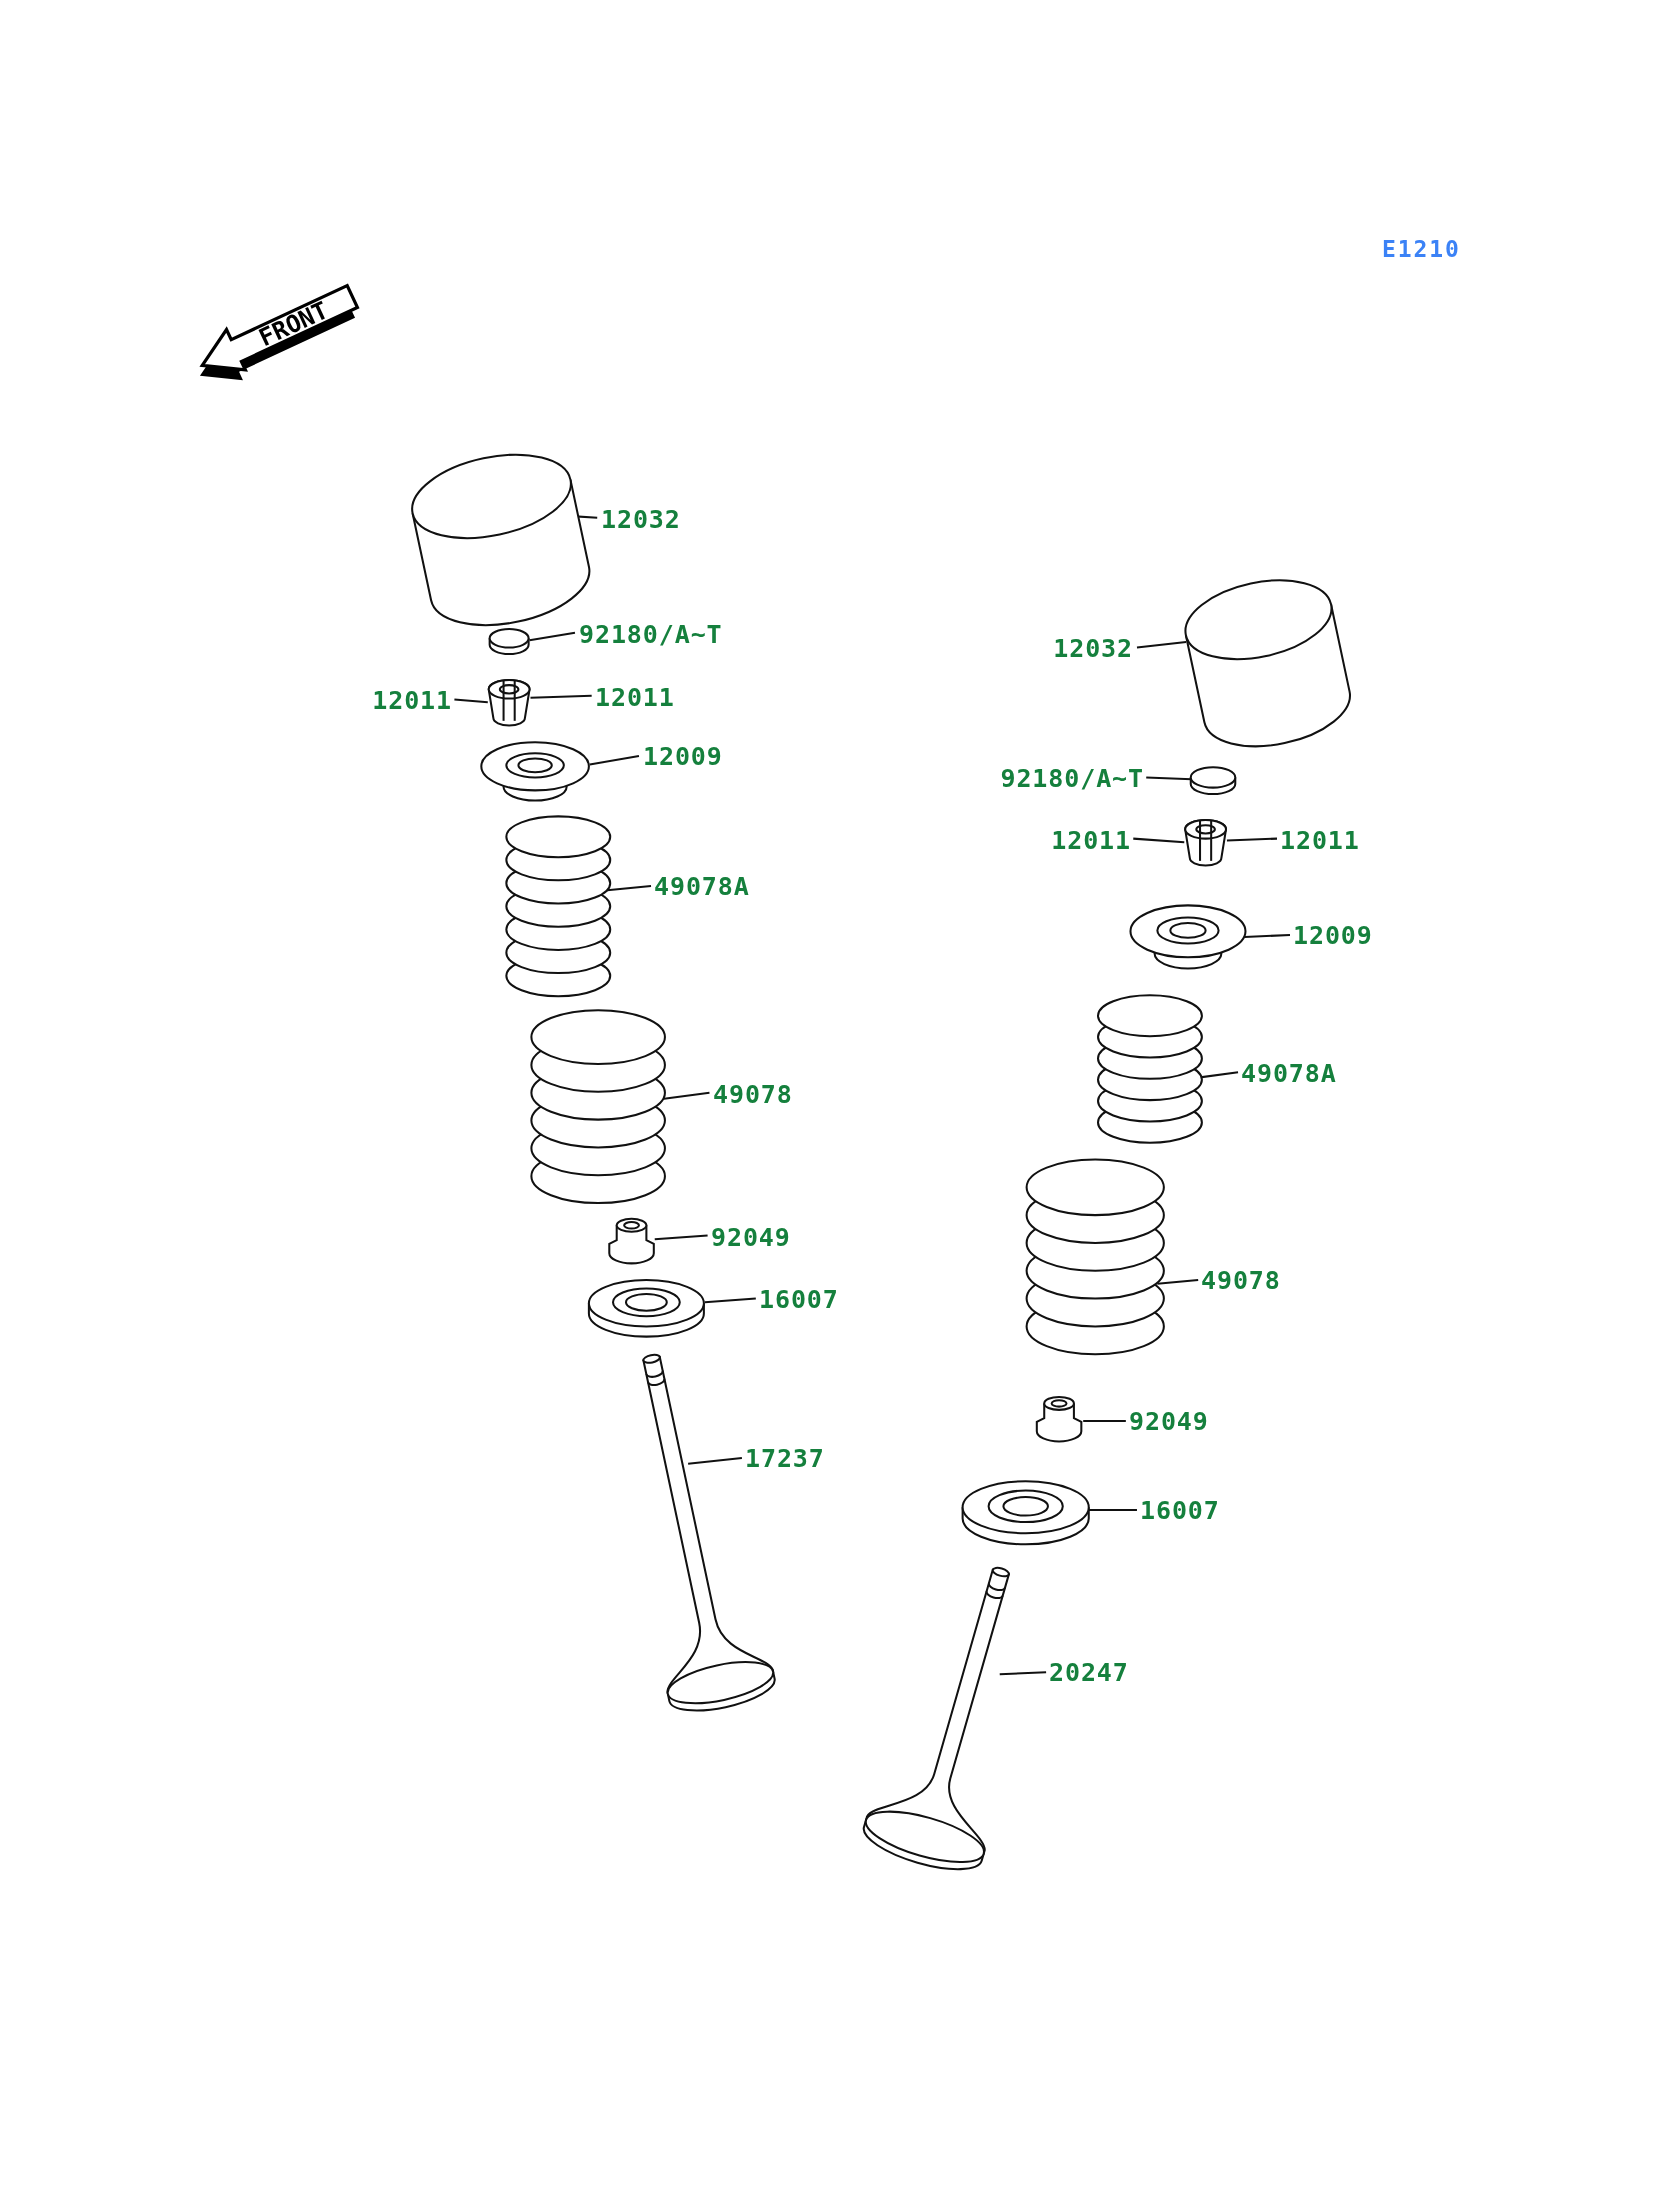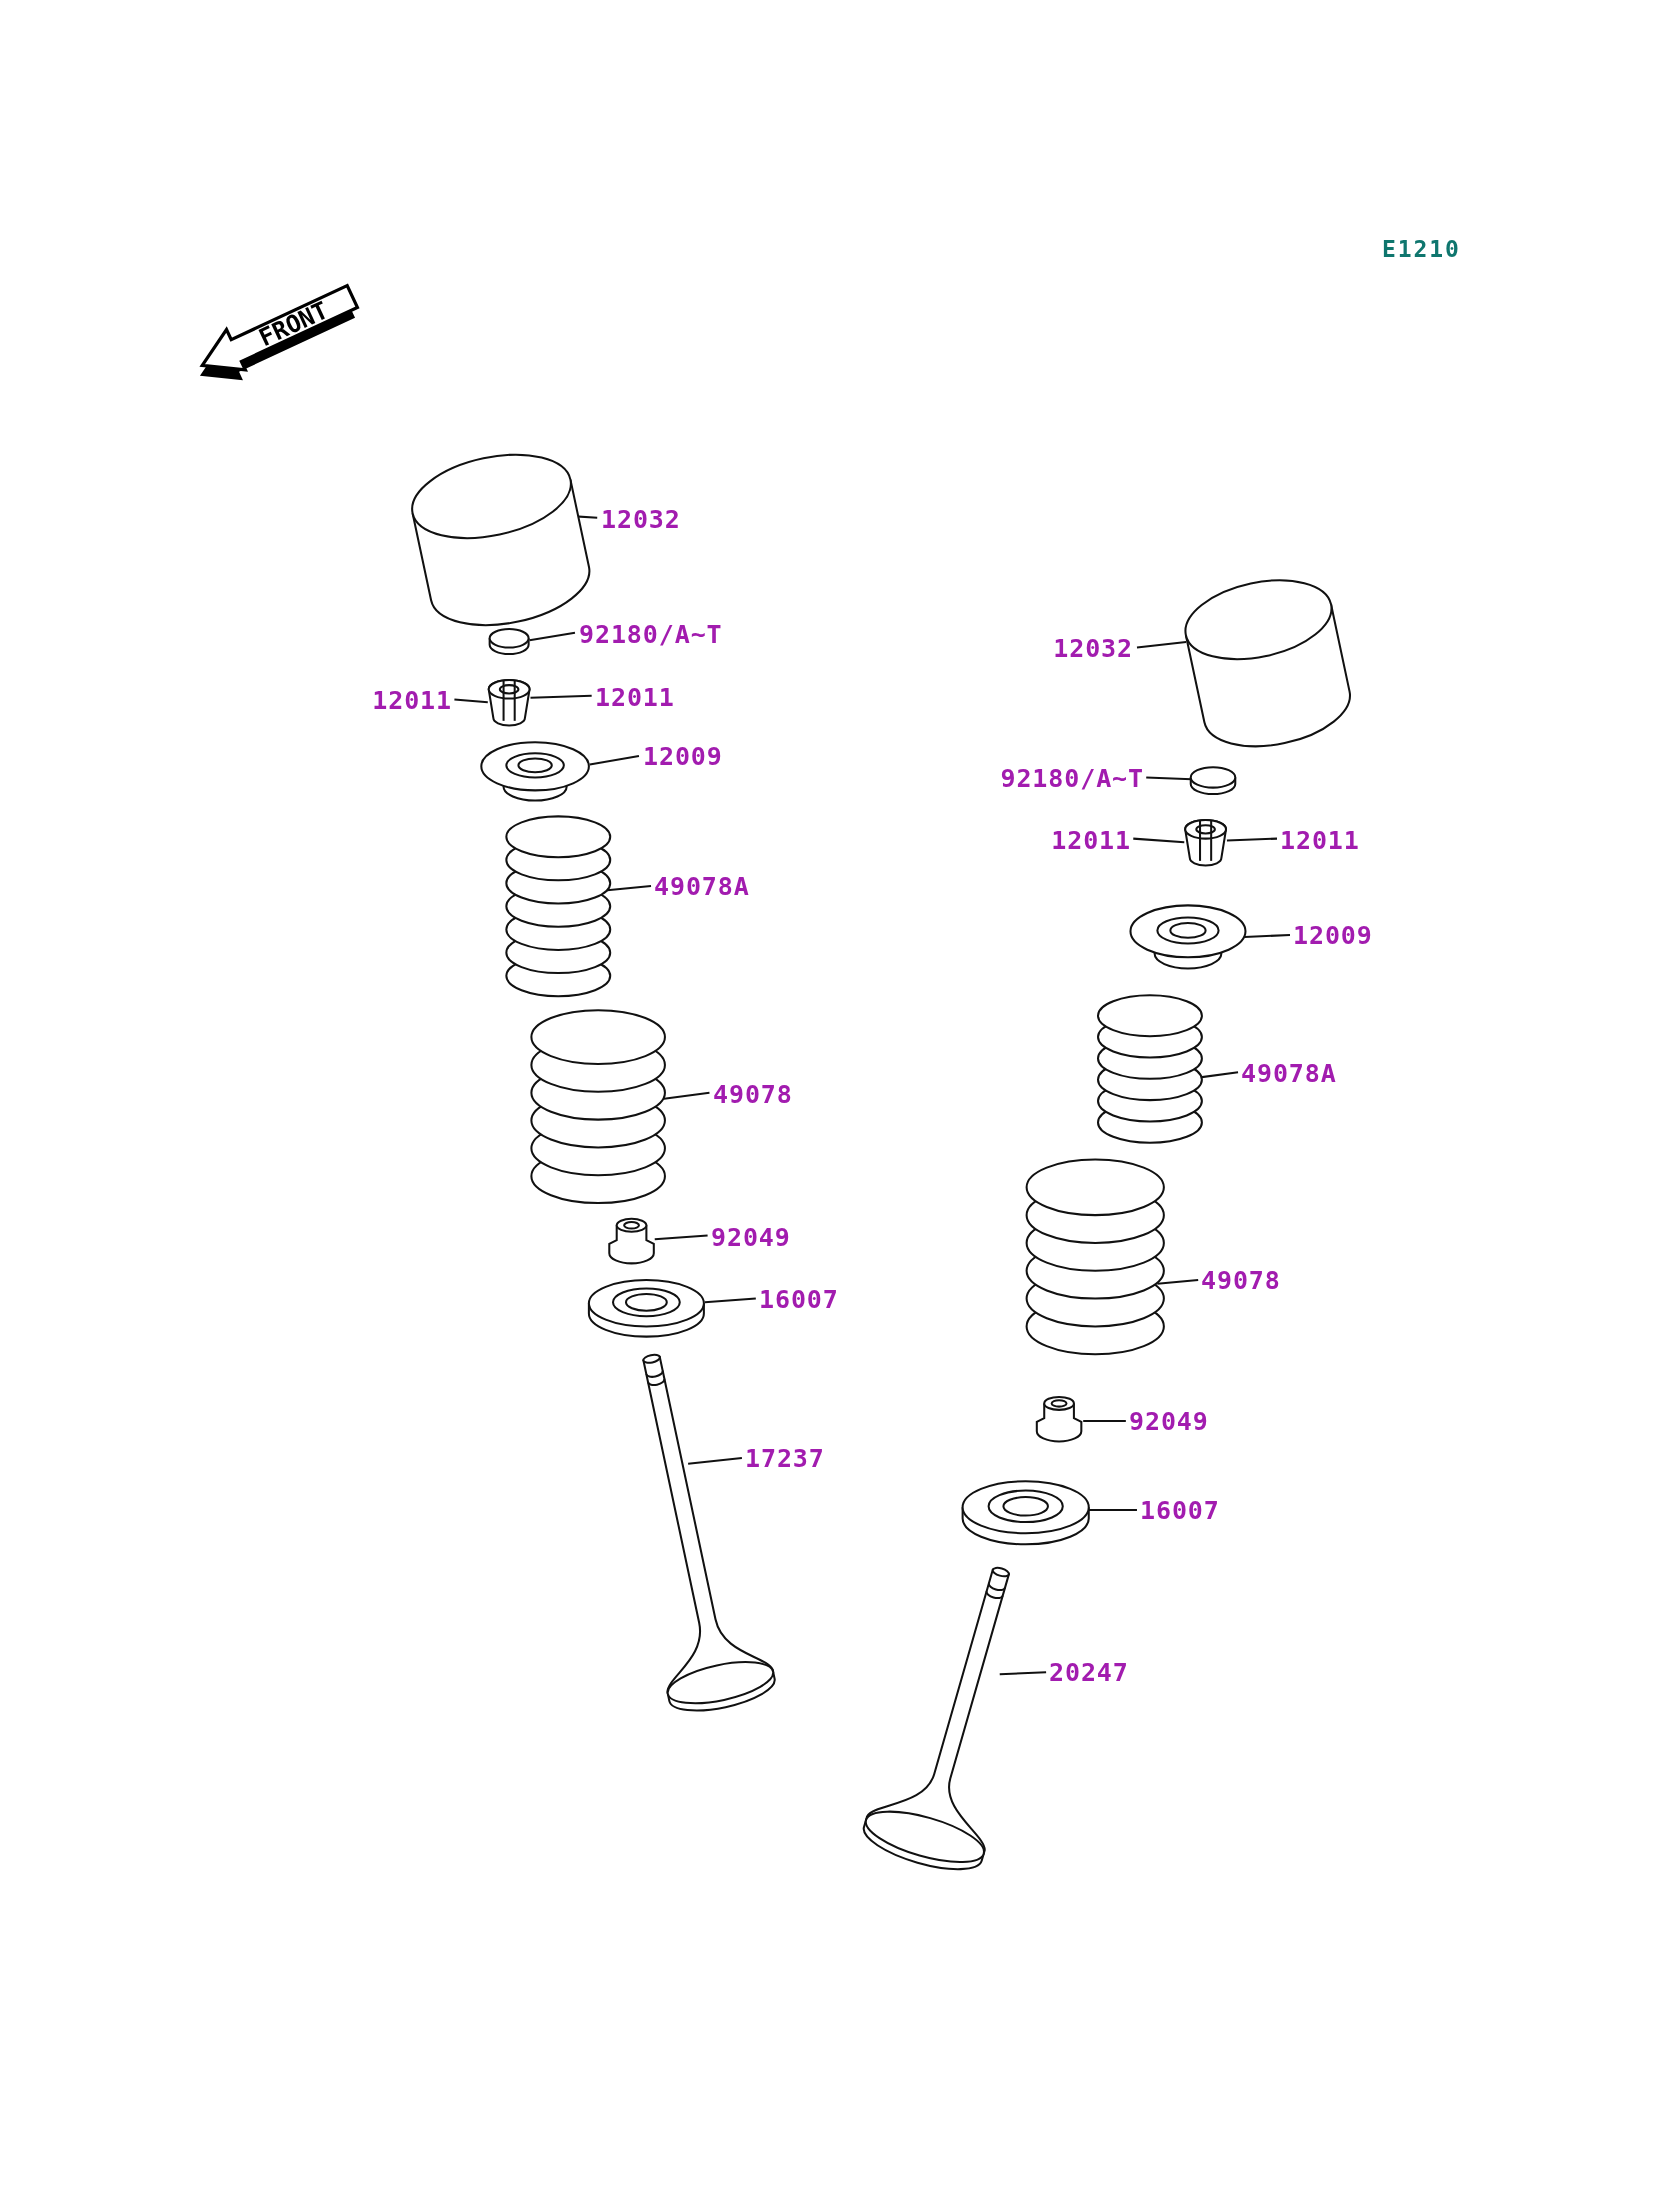--- a/index.html
+++ b/index.html
@@ -10,32 +10,32 @@
     background: #ffffff;
     font-family: "DejaVu Sans Mono", monospace;
     overflow: hidden;
   }
   svg.diagram { position: absolute; left: 0; top: 0; }
   .part-label {
     position: absolute;
     font-size: 25px;
     font-weight: 700;
     letter-spacing: 0.9px;
-    color: #a21caf;
+    color: #15803d;
     white-space: nowrap;
   }
   .part-label.ra { text-align: right; width: 204px; }
   .code-label {
     position: absolute;
     left: 1382px;
     top: 236px;
     font-size: 23px;
     font-weight: 700;
     letter-spacing: 1.9px;
-    color: #0f766e;
+    color: #3b82f6;
   }
 </style>
 </head>
 <body>
 
 <div class="page">
 
   <svg class="diagram" width="1673" height="2191" viewBox="0 0 1804 2362">
 
     <g transform="translate(208,372) rotate(-25)">

